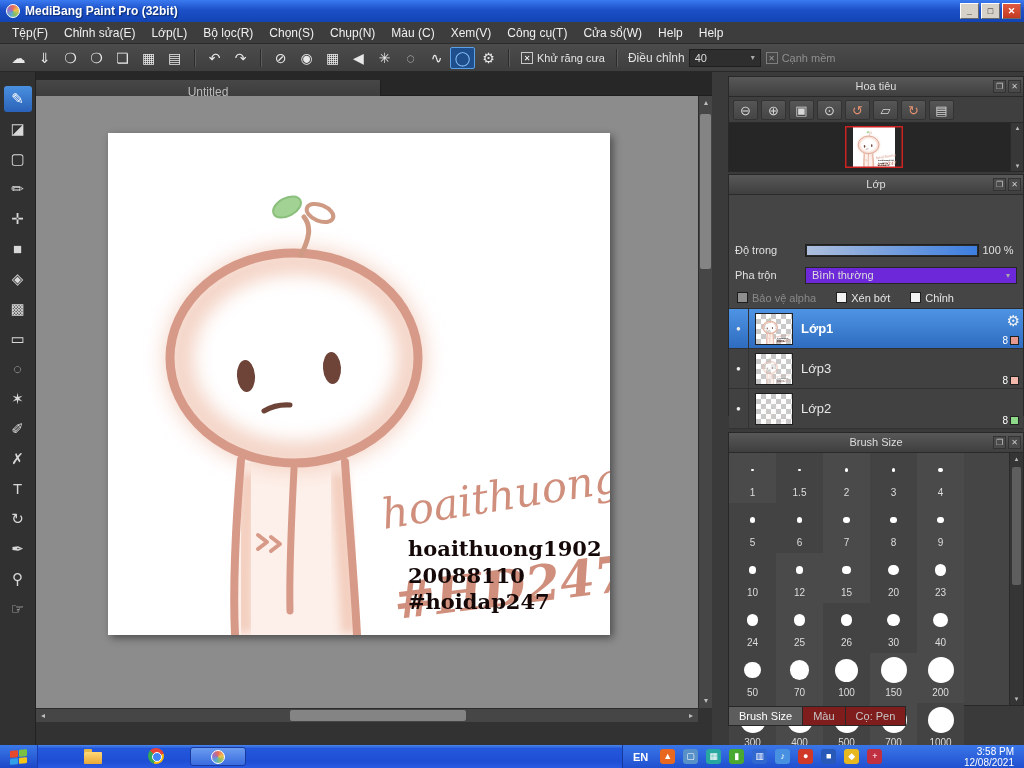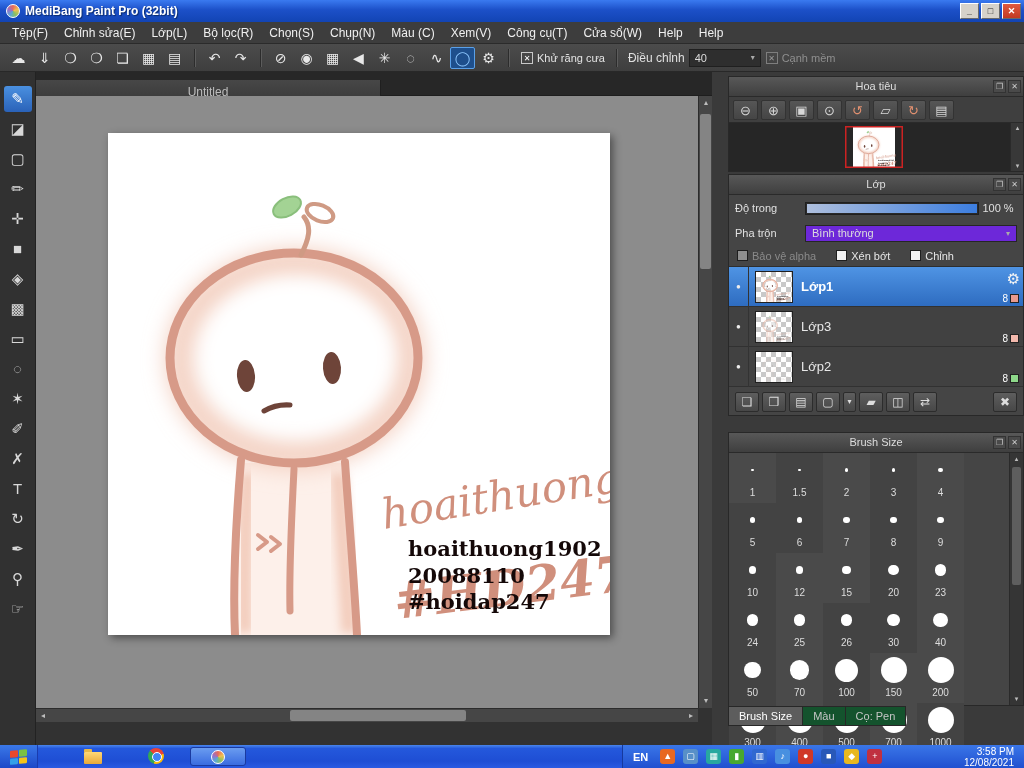--- a/index.html
+++ b/index.html
@@ -89,21 +89,21 @@
   .nav-icon.tint { color:#e09070; }
   .nav-thumb-area { height:48px; background:#262626; position:relative; }
   .nav-thumb { position:absolute; left:116px; top:3px; width:58px; height:42px; }
   .mini-scroll { position:absolute; right:0; top:0; width:13px; height:100%; background:#383838; border-left:1px solid #2a2a2a; }
   .mini-scroll .sarr { width:13px; height:10px; line-height:10px; font-size:7px; position:absolute; left:0; }
   .mini-scroll .sarr.top { top:0; } .mini-scroll .sarr.bot { bottom:0; }
 
   
   .layer-panel { top:102px; height:242px; }
   .lp-row { display:flex; align-items:center; padding:0 6px; }
-  .lp-row.opacity { height:26px; }
+  .lp-row.opacity { height:26px;margin-top:42px; }
   .lp-row.blend { height:24px; }
   .lp-label { width:70px; color:#e0e0e0; font-size:11px; }
   .slider { width:174px; height:13px; background:#2a2a2a; border:1px solid #202020; position:relative; }
   .slider-fill { position:absolute; inset:1px; background:linear-gradient(90deg,#aebfdd,#3c7ee0); }
   .lp-value { flex:1; text-align:center; color:#e0e0e0; font-size:11px; }
   .dropdown { flex:1; height:17px; background:#6d28d9; border:1px solid #262626; color:#ddd; font-size:11px;
     display:flex; align-items:center; padding:0 6px; }
   .dd-arrow { margin-left:auto; font-size:8px; color:#aaa; }
   .lp-checks { height:22px; display:flex; align-items:center; gap:20px; padding-left:8px; border-bottom:1px solid #2e2e2e; }
   .lp-check { display:flex; align-items:flex-start; color:#e6e6e6; font-size:11px; }
@@ -140,21 +140,21 @@
   .bdot-wrap { height:34px; display:flex; align-items:center; justify-content:center; }
   .bdot { background:#fff; border-radius:50%; display:block; }
   .blabel { font-size:10px; color:#ddd; }
   .brush-scroll { width:14px; background:#353535; border-left:1px solid #2a2a2a; position:relative; }
   .brush-scroll .sarr { position:absolute; left:0; width:13px; height:12px; line-height:12px; font-size:7px; }
   .brush-scroll .sarr.top { top:0; } .brush-scroll .sarr.bot { bottom:0; }
   .bs-thumb { position:absolute; left:2px; top:14px; width:9px; height:118px; background:#5e5e5e; border-radius:2px; }
 
   .dock-tabs { position:absolute; left:16px; top:634px; display:flex; }
   .dock-tab { height:20px; line-height:19px; padding:0 10px; font-size:11px; color:#c6c6c6;
-    background:#14532d; border:1px solid #272727; border-left:none; }
+    background:#7f1d1d; border:1px solid #272727; border-left:none; }
   .dock-tab:first-child { border-left:1px solid #272727; }
   .dock-tab.active { background:#5d5d5d; color:#fff; }
 
   
   .taskbar { position:absolute; left:0; top:745px; width:1024px; height:23px;
     background:linear-gradient(180deg,#4a86ec,#2458dc 15%,#1e4ed4 70%,#2a5ae2); display:flex; align-items:center; }
   .startbtn { width:38px; height:23px; display:flex; align-items:center; justify-content:center;
     background:linear-gradient(180deg,#3a78e8,#1c48c8); border-right:1px solid #1a3cae; }
   .winflag { width:17px; height:14px; display:grid; grid-template-columns:1fr 1fr; grid-template-rows:1fr 1fr;
     gap:1px; transform:skewY(-6deg); }

